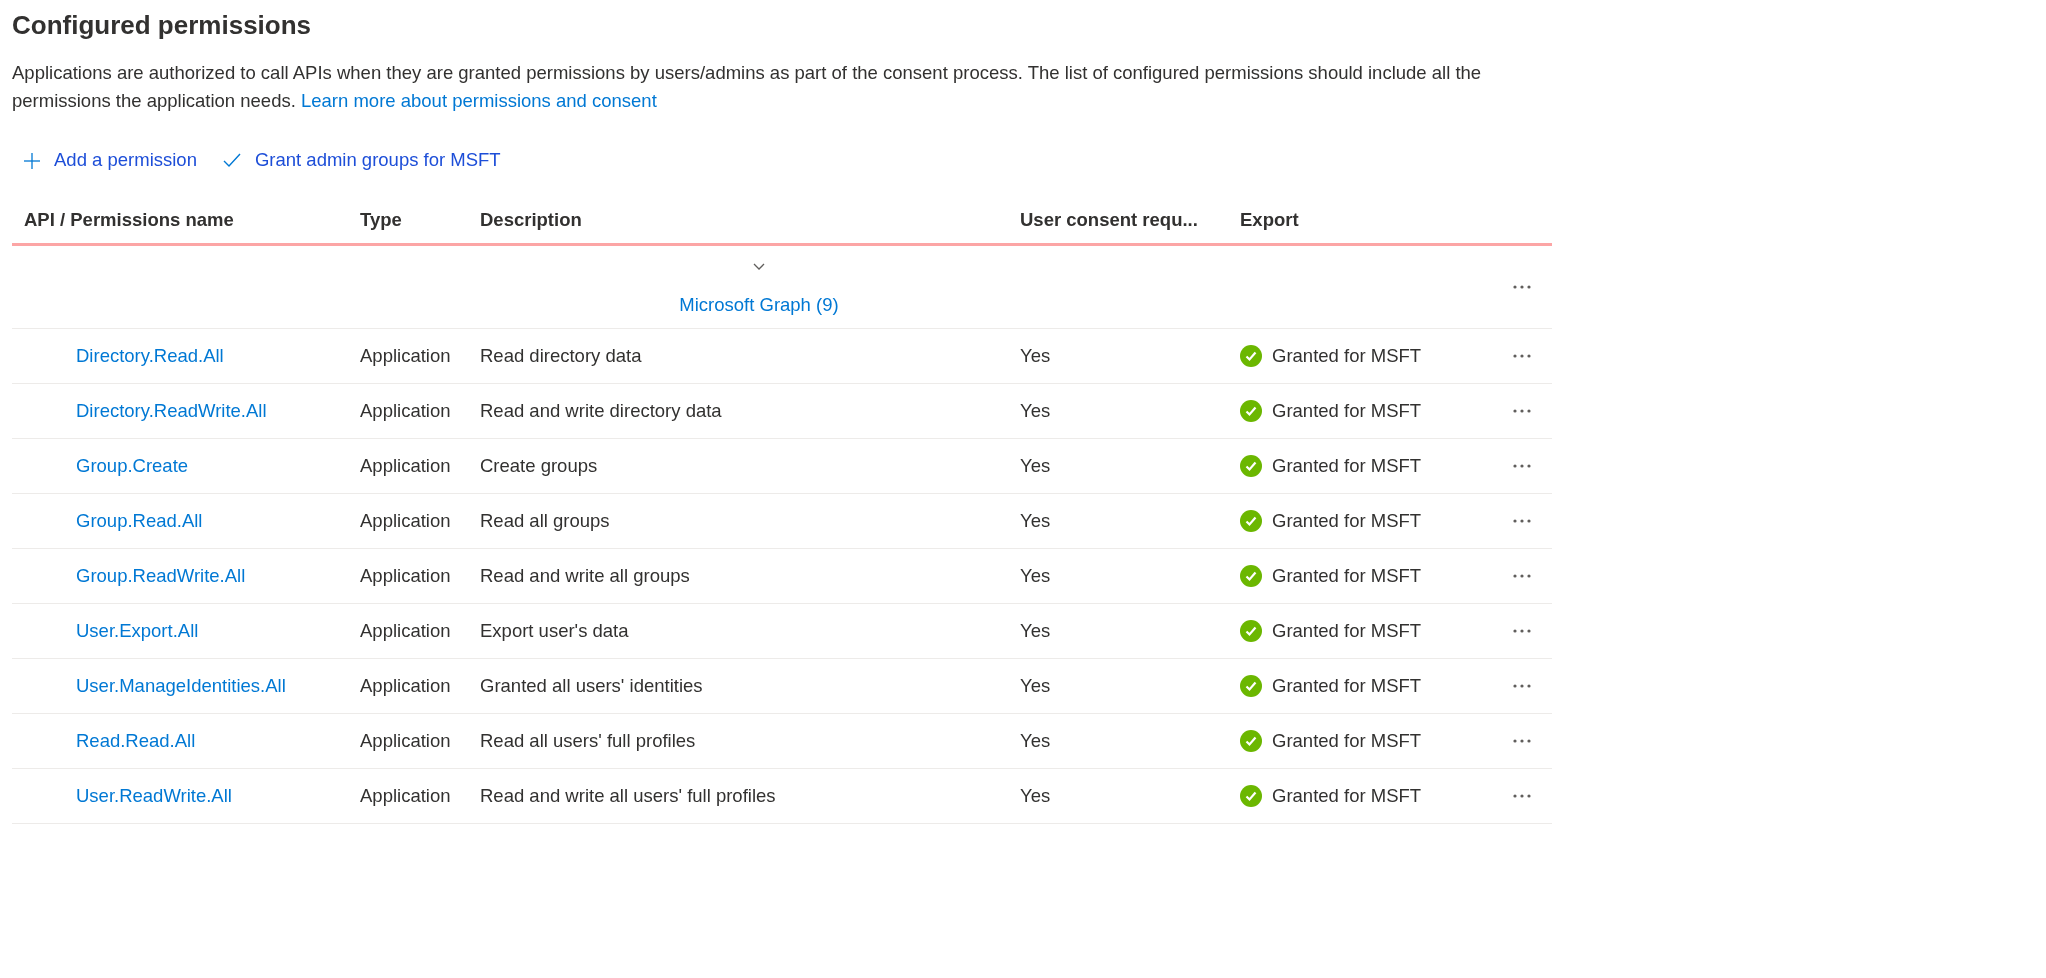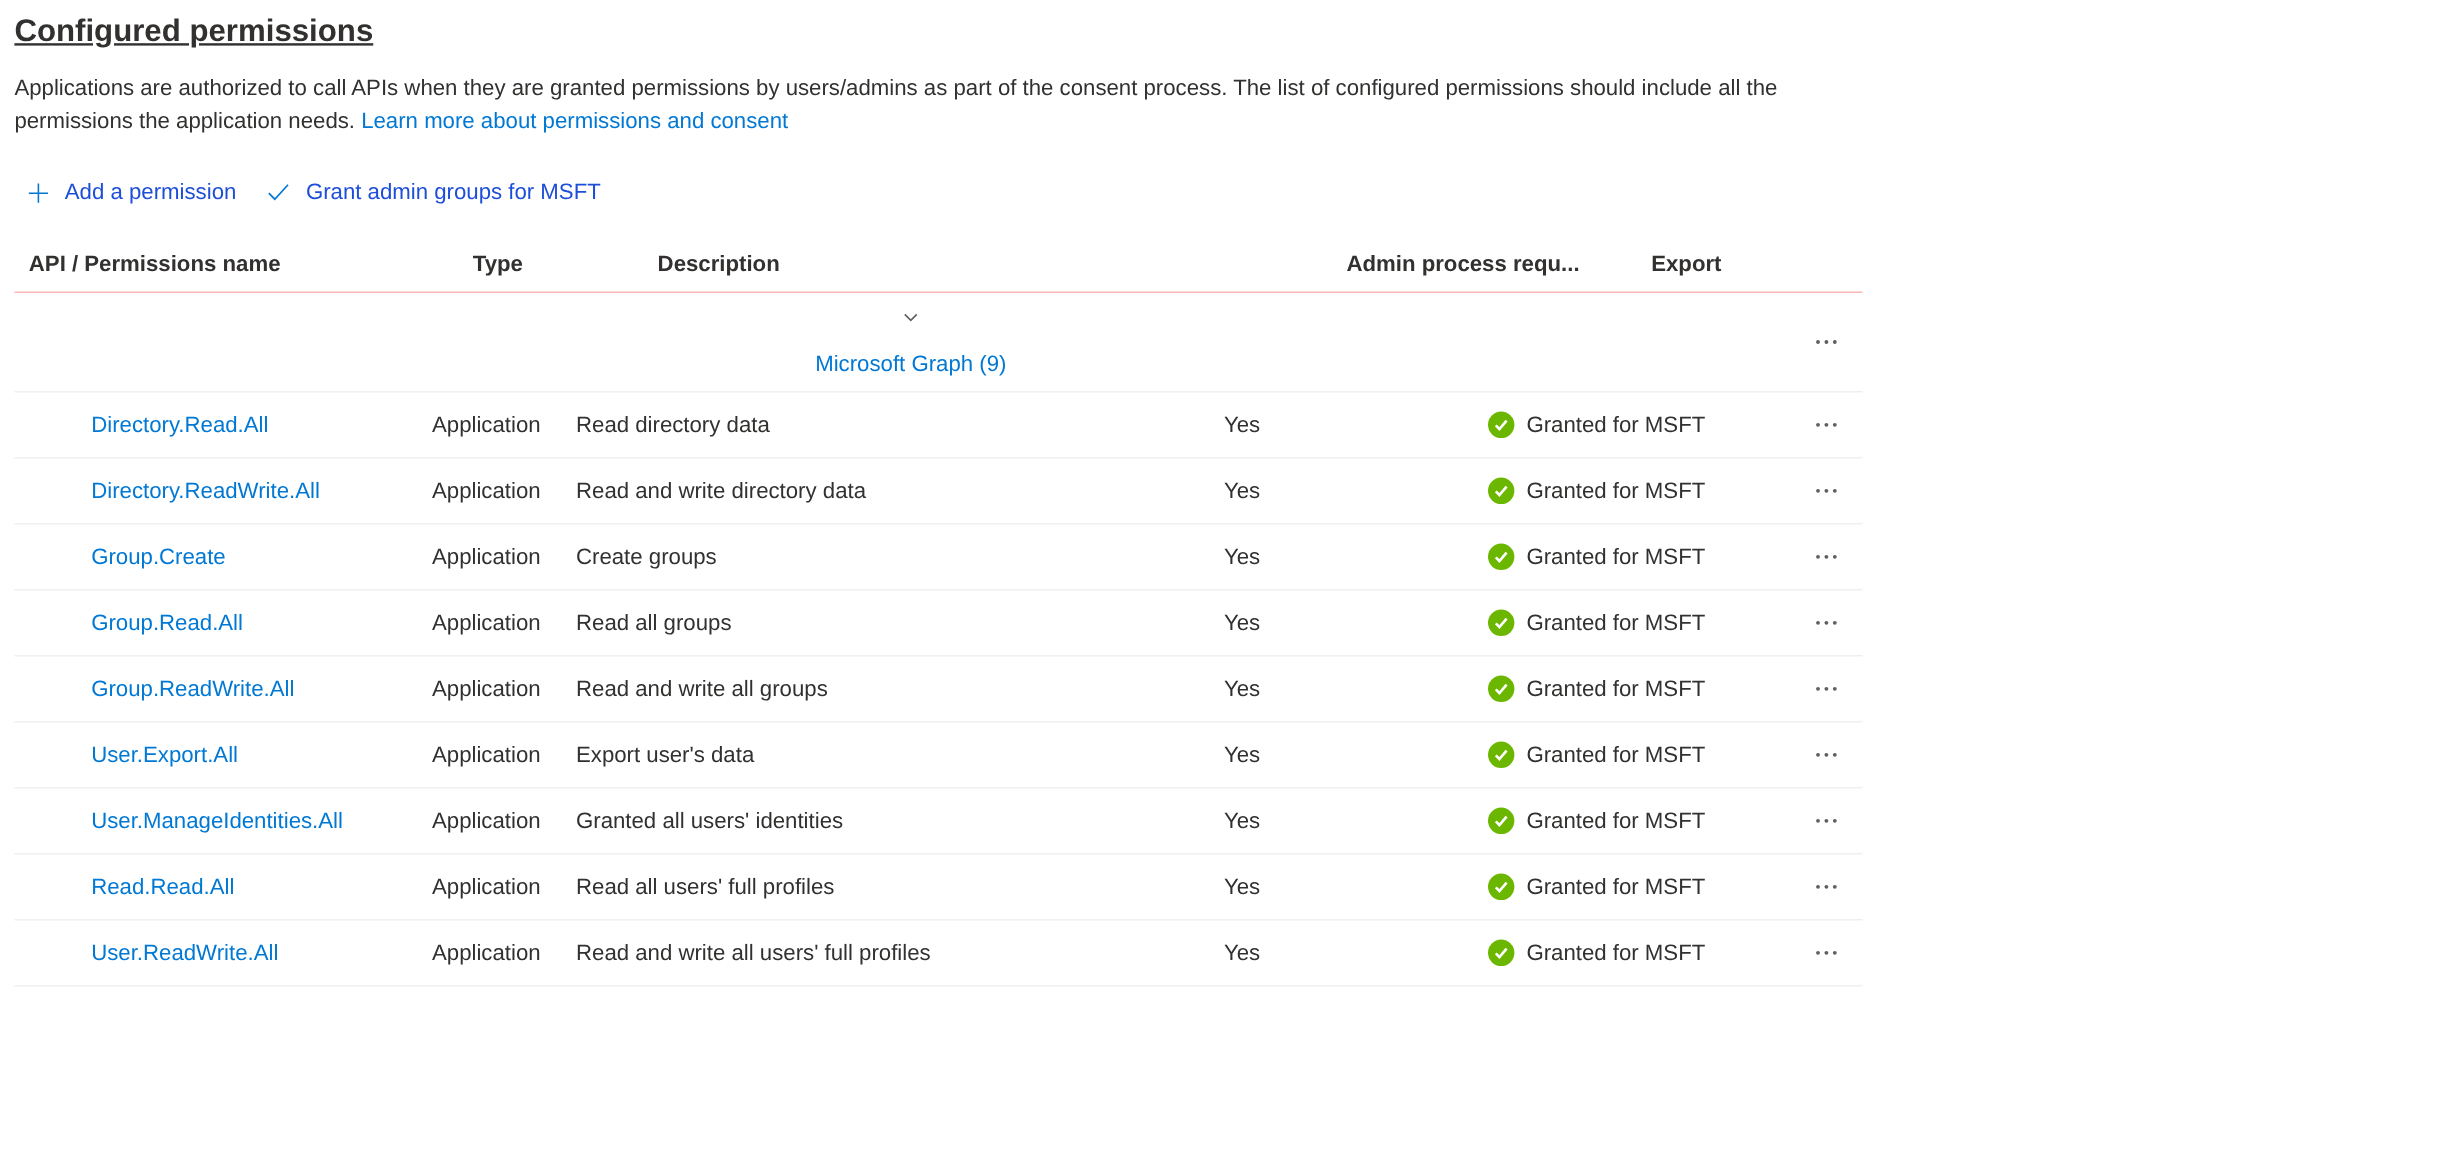--- a/index.html
+++ b/index.html
@@ -12,21 +12,20 @@
       font-size: 18px;
       color: #323130;
       padding: 10px 12px;
       background: #fff;
     }
     .page-title {
       font-size: 26px;
       font-weight: 600;
       margin-bottom: 18px;
       color: #323130;
-      text-decoration: underline;
     }
     .description {
       font-size: 18.5px;
       line-height: 1.5;
       color: #323130;
       margin-bottom: 34px;
       max-width: 1520px;
     }
     .link {
       color: #0078d4;
@@ -56,22 +55,21 @@
       align-items: center;
     }
     .table {
       width: 100%;
       max-width: 1540px;
     }
     .table-header {
       display: grid;
       grid-template-columns: 340px 120px 540px 220px 260px 60px;
       padding: 8px 0;
-      border-bottom: 1px solid #fca5a5;
-      gap: 34px;
+      border-bottom: 3px solid #fca5a5;
     }
     .th {
       font-weight: 600;
       font-size: 18.5px;
       color: #323130;
       padding: 4px 8px;
       white-space: nowrap;
       overflow: hidden;
       text-overflow: ellipsis;
     }
@@ -174,21 +172,21 @@
     </span>
     <span>Grant admin groups for MSFT</span>
   </button>
 </div>
 
 <div class="table">
   <div class="table-header">
     <div class="th">API / Permissions name</div>
     <div class="th">Type</div>
     <div class="th">Description</div>
-    <div class="th">Admin process requ...</div>
+    <div class="th">User consent requ...</div>
     <div class="th">Export</div>
     <div class="th"></div>
   </div>
 
   <div class="group-header">
     <div class="group-title">
       <span class="chevron">
         <svg width="16" height="16" viewBox="0 0 16 16" fill="none" stroke="currentColor" stroke-width="1.3">
           <polyline points="3,6 8,11 13,6"></polyline>
         </svg>

